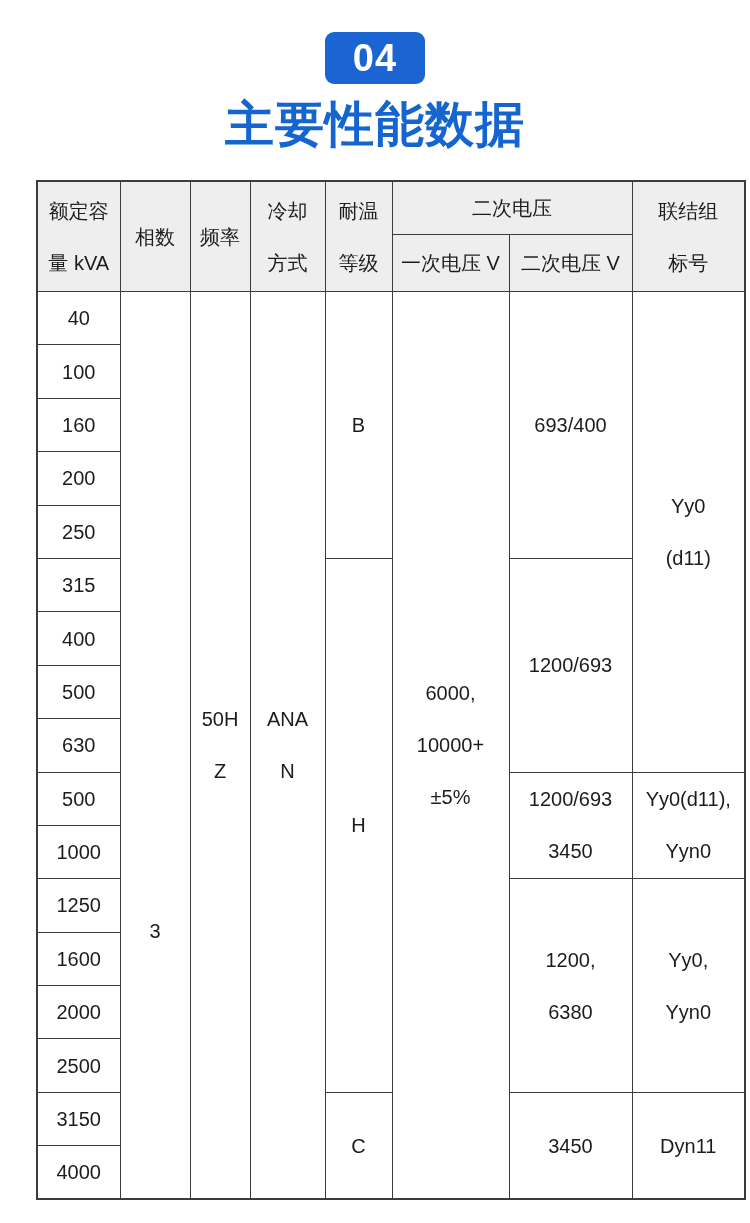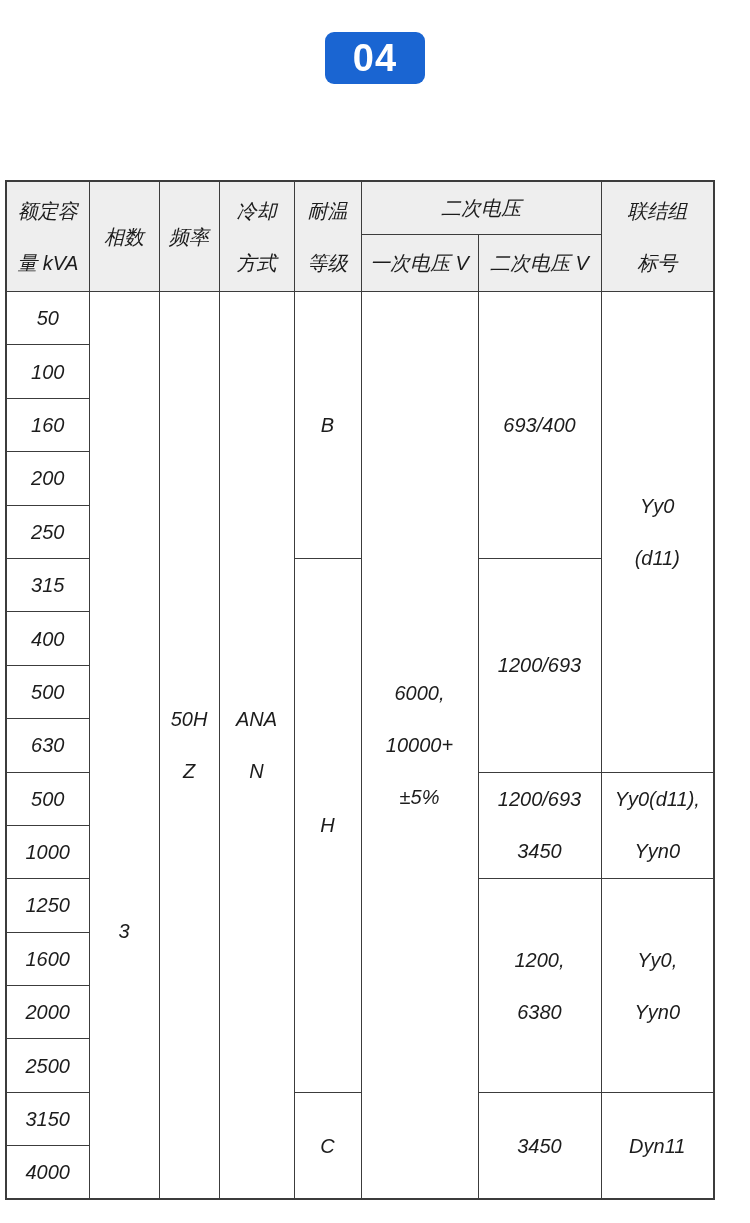--- a/index.html
+++ b/index.html
@@ -49,26 +49,25 @@
     font-family: "Liberation Serif", "DejaVu Serif", serif;
     font-size: 49px;
     font-weight: bold;
     color: var(--c-title-text);
     letter-spacing: 1px;
   }
   
   table.spec {
     position: absolute;
     top: 180px;
-    left: 5px;
+    left: 36px;
     width: 708px;
     border-collapse: collapse;
     table-layout: fixed;
     border: 2px solid var(--c-table-border);
-    font-style: italic;
   }
   table.spec th, table.spec td {
     border: 1px solid var(--c-table-border);
     text-align: center;
     vertical-align: middle;
     font-size: 20px;
     font-weight: normal;
     color: var(--c-cell-text);
     white-space: pre-line;
     line-height: 52px;
@@ -83,20 +82,21 @@
 </style>
 </head>
 <body>
 
 <div class="stage">
 
   <div class="badge">
     <span>04</span>
   </div>
 
+  <div class="page-title">主要性能数据</div>
 
   <table class="spec">
     <colgroup>
       <col style="width:83px">
       <col style="width:70px">
       <col style="width:60px">
       <col style="width:75px">
       <col style="width:67px">
       <col style="width:117px">
       <col style="width:123px">
@@ -116,21 +116,21 @@
         <th rowspan="2">联结组
 标号</th>
       </tr>
       <tr class="h-bottom">
         <th>一次电压 V</th>
         <th>二次电压 V</th>
       </tr>
     </thead>
     <tbody>
       <tr>
-        <td>50</td>
+        <td>40</td>
         <td rowspan="17"><span class="shift-down">3</span></td>
         <td rowspan="17">50H
 Z</td>
         <td rowspan="17">ANA
 N</td>
         <td rowspan="5">B</td>
         <td rowspan="17">6000,
 10000+
 ±5%</td>
         <td rowspan="5">693/400</td>

